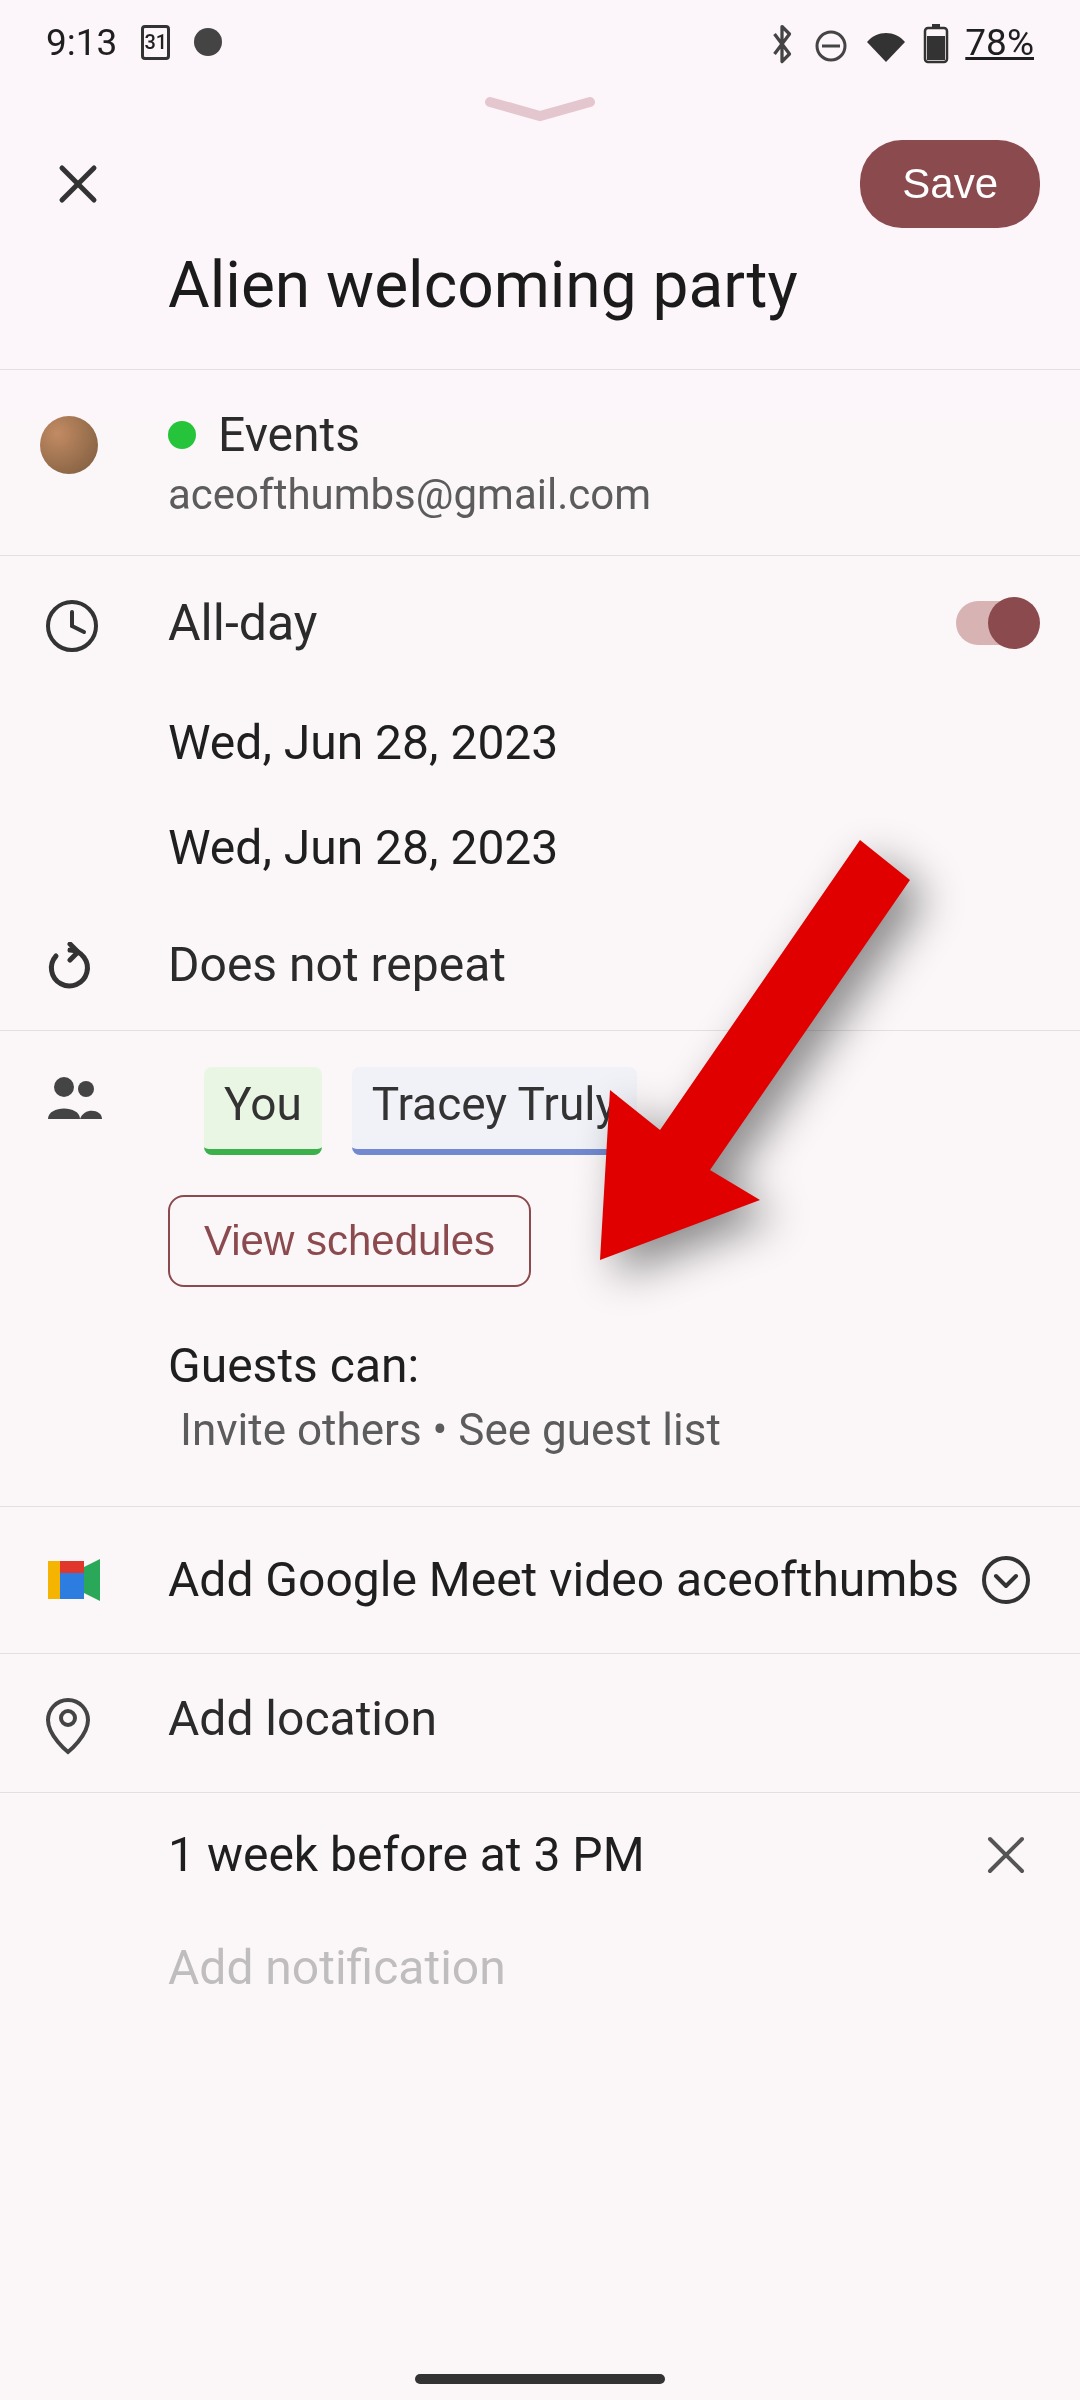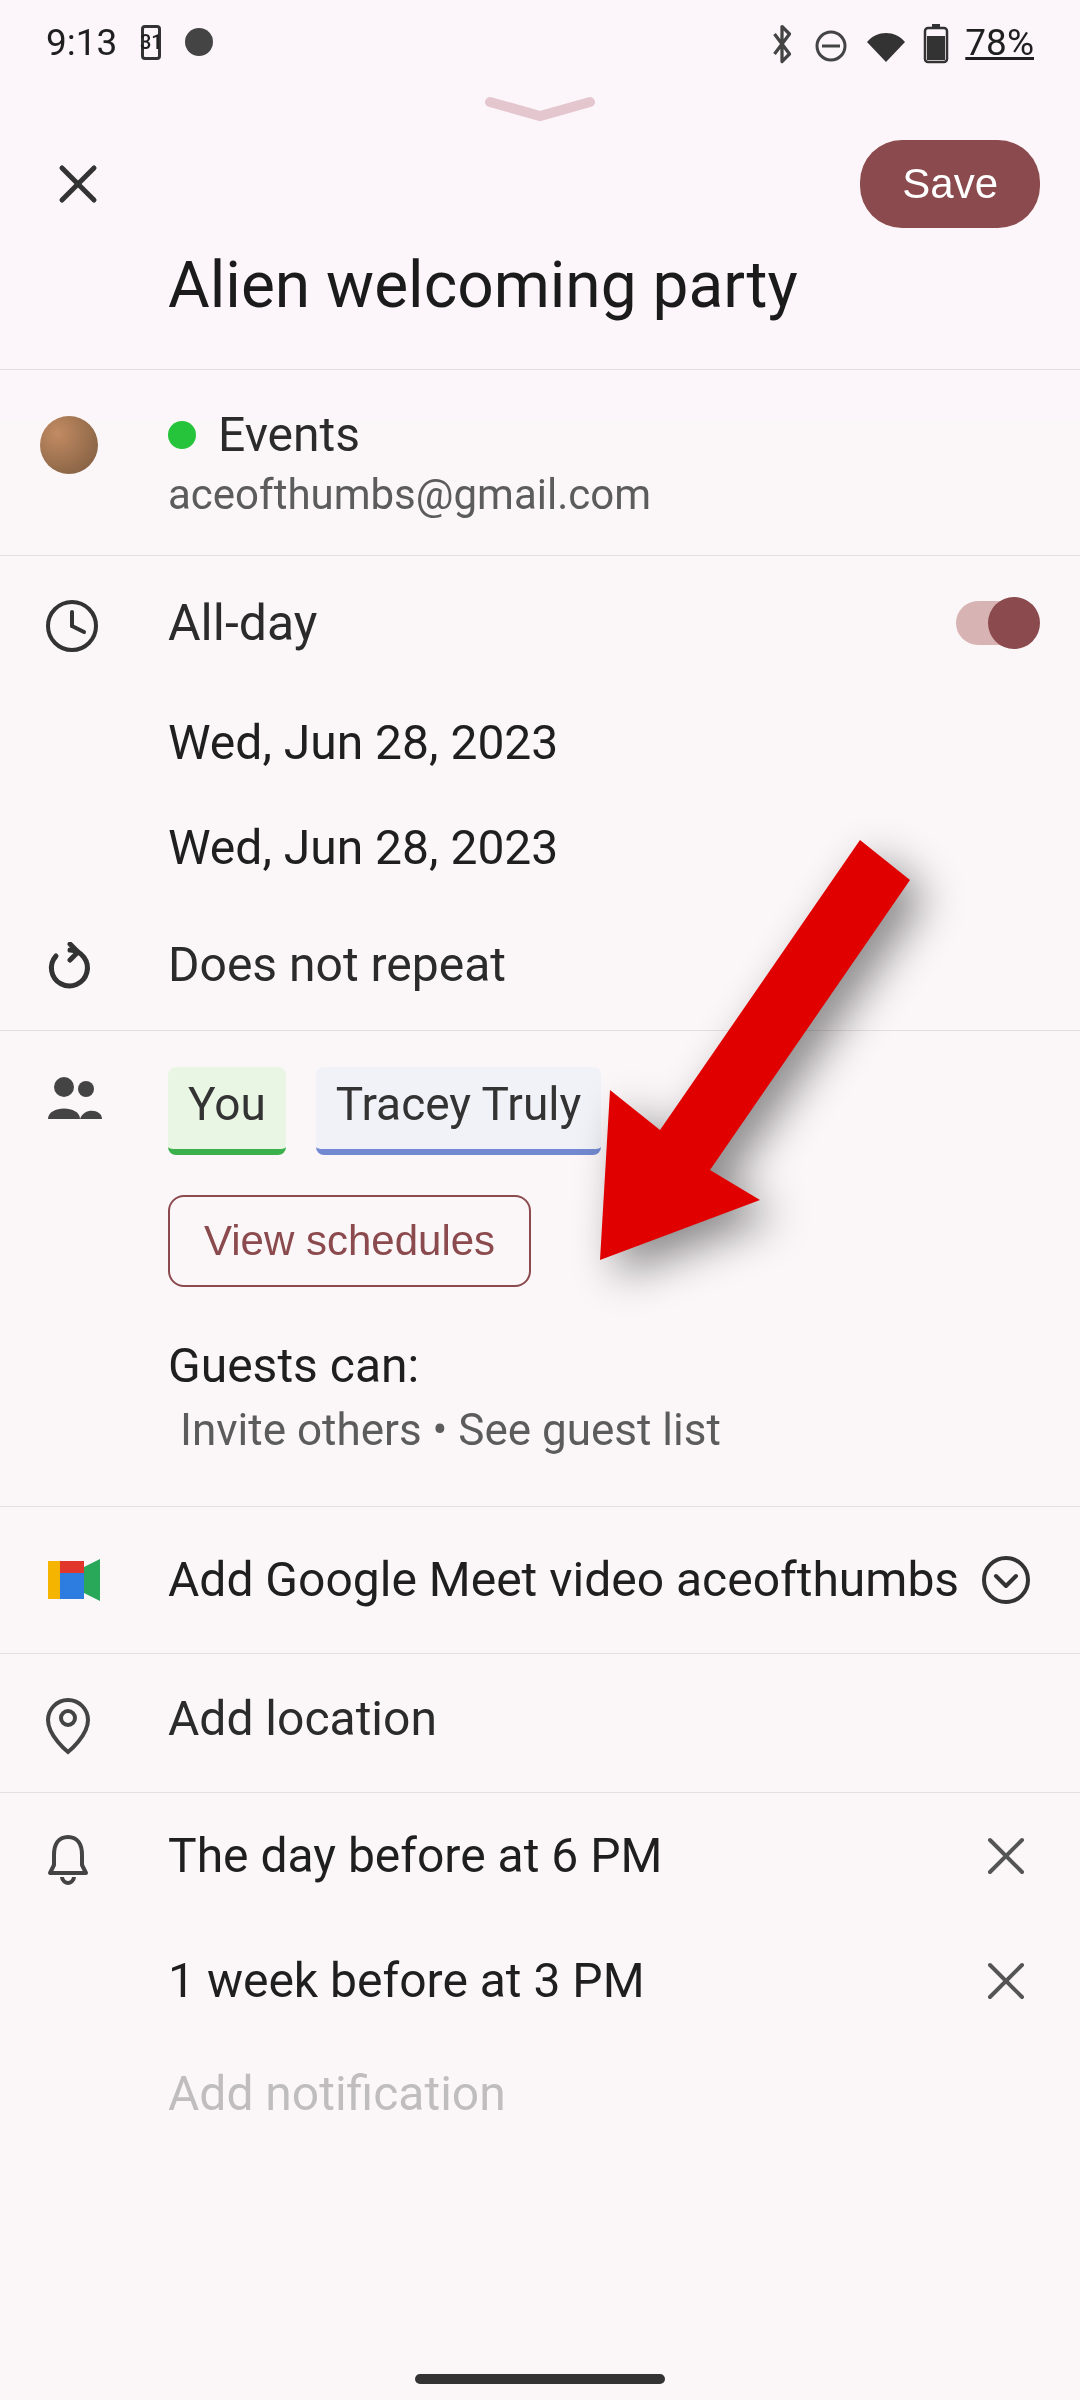--- a/index.html
+++ b/index.html
@@ -13,21 +13,21 @@
   .statusbar {
     height: 84px;
     display: flex;
     align-items: center;
     padding: 0 46px 0 46px;
     font-size: 37px;
     color: #1f1f1f;
   }
   .statusbar-left { display: flex; align-items: center; gap: 24px; }
   .statusbar-right { margin-left: auto; display: flex; align-items: flex-end; gap: 16px; text-decoration: underline; }
-  .icon-square { width: 20px; height: 35px; border: 3px solid #333; border-radius: 4px; display: flex; align-items: center; justify-content: center; font-size: 20px; font-weight: 500; }
+  .icon-square { width: 29px; height: 35px; border: 3px solid #333; border-radius: 4px; display: flex; align-items: center; justify-content: center; font-size: 20px; font-weight: 500; }
   .dot { width: 28px; height: 28px; background: #444; border-radius: 50%; }
   .pulldown {
     display: flex; justify-content: center; margin-top: 12px;
   }
   .header {
     display: flex; align-items: center; padding: 16px 40px 20px 40px;
   }
   .close-btn {
     width: 75px; height: 75px; display: flex; align-items: center; justify-content: center;
     cursor: pointer;
@@ -55,21 +55,21 @@
   .allday-row .label { font-size: 50px; }
   .toggle {
     margin-left: auto; width: 80px; height: 44px; background: #d8b3b4;
     border-radius: 22px; position: relative; cursor: pointer;
   }
   .toggle .knob {
     position: absolute; right: -4px; top: -4px; width: 52px; height: 52px;
     background: #8b4a4d; border-radius: 50%;
   }
   .date-line { padding: 24px 44px 24px 168px; font-size: 48px; }
-  .chips-row { padding: 36px 44px 20px 44px; display: flex; }
+  .chips-row { padding: 36px 44px 20px 44px; display: flex; gap: 36px; }
   .chip {
     display: inline-block; padding: 10px 20px 18px 20px; font-size: 46px;
     border-radius: 8px; margin-right: 18px;
   }
   .chip-you { background: #eaf6e4; border-bottom: 6px solid #3cb04b; color: #333; }
   .chip-guest { background: #f1f1f8; border-bottom: 6px solid #7289d1; color: #333; }
   .outline-btn {
     border: 2px solid #8b4a4d; color: #8b4a4d; background: transparent;
     border-radius: 16px; padding: 20px 34px; font-size: 42px; cursor: pointer;
   }
@@ -248,35 +248,20 @@
           <path d="M24 4 C12 4 4 14 4 24 C4 40 24 56 24 56 C24 56 44 40 44 24 C44 14 36 4 24 4 Z" stroke="#444" stroke-width="4" fill="none"></path>
           <circle cx="24" cy="22" r="7" stroke="#444" stroke-width="4" fill="none"></circle>
         </svg>
     </div>
     <div class="content-col">Add location</div>
   </div>
 </div>
 
 <div class="section">
   <div class="notif-row">
-    <div class="icon-col">
-      <svg width="48" height="56" viewBox="0 0 48 56">
-          <path d="M24 6 C14 6 10 14 10 24 L10 34 L6 42 L42 42 L38 34 L38 24 C38 14 34 6 24 6 Z" stroke="#444" stroke-width="4" fill="none" stroke-linejoin="round"></path>
-          <path d="M18 46 C18 50 22 52 24 52 C26 52 30 50 30 46" stroke="#444" stroke-width="4" fill="none"></path>
-        </svg>
-    </div>
-    <div class="notif-text">The day before at 6 PM</div>
-    <div class="remove-x">
-      <svg width="44" height="44" viewBox="0 0 44 44">
-          <line x1="6" y1="6" x2="38" y2="38" stroke="#555" stroke-width="4" stroke-linecap="round"></line>
-          <line x1="38" y1="6" x2="6" y2="38" stroke="#555" stroke-width="4" stroke-linecap="round"></line>
-        </svg>
-    </div>
-  </div>
-  <div class="notif-row">
     <div class="icon-col"></div>
     <div class="notif-text">1 week before at 3 PM</div>
     <div class="remove-x">
       <svg width="44" height="44" viewBox="0 0 44 44">
           <line x1="6" y1="6" x2="38" y2="38" stroke="#555" stroke-width="4" stroke-linecap="round"></line>
           <line x1="38" y1="6" x2="6" y2="38" stroke="#555" stroke-width="4" stroke-linecap="round"></line>
         </svg>
     </div>
   </div>
   <div class="addnotif">Add notification</div>

